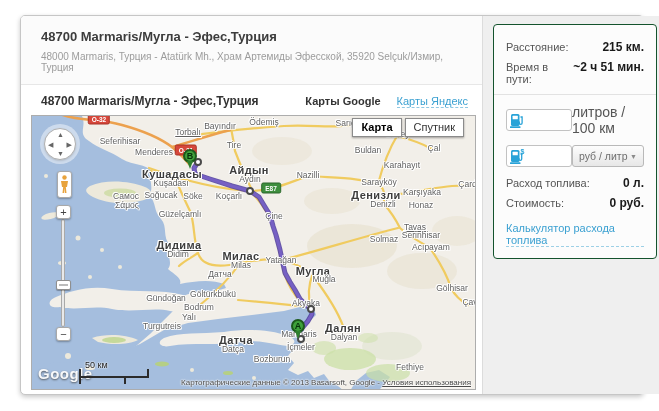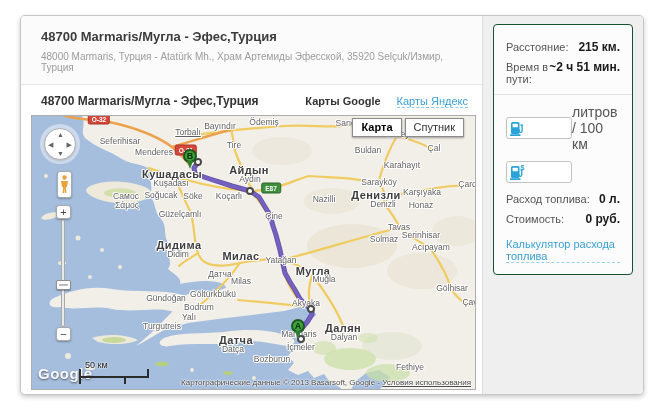--- a/index.html
+++ b/index.html
@@ -200,41 +200,41 @@
           <div class="mlabel" style="left: 317px; top: 7px;">Sarıgöl</div>
           <div class="mlabel" style="left: 365px; top: 18px;">Güney</div>
           <div class="mlabel" style="left: 402px; top: 32px;">Çal</div>
           <div class="mlabel" style="left: 336px; top: 34px;">Buldan</div>
           <div class="mlabel" style="left: 370px; top: 49px;">Karahayıt</div>
           <div class="mlabel" style="left: 347px; top: 66px;">Sarayköy</div>
           <div class="mlabel big" style="left: 140px; top: 58px;">Кушадасы</div>
           <div class="mlabel" style="left: 139px; top: 67px;">Kuşadası</div>
           <div class="mlabel big" style="left: 217px; top: 54px;">Айдын</div>
           <div class="mlabel" style="left: 218px; top: 63px;">Aydın</div>
-          <div class="mlabel" style="left: 292px; top: 59px; margin-top: 24px;">Nazilli</div>
+          <div class="mlabel" style="left: 276px; top: 59px;">Nazilli</div>
           <div class="mlabel" style="left: 440px; top: 68px;">Çardak</div>
           <div class="mlabel" style="left: 390px; top: 76px;">Karşıyaka</div>
           <div class="mlabel big" style="left: 344px; top: 79px;">Денизли</div>
           <div class="mlabel" style="left: 351px; top: 88px;">Denizli</div>
           <div class="mlabel" style="left: 389px; top: 89px;">Honaz</div>
           <div class="mlabel" style="left: 161px; top: 80px;">Söke</div>
           <div class="mlabel" style="left: 129px; top: 79px;">Soğucak</div>
           <div class="mlabel" style="left: 94px; top: 80px;">Самос</div>
           <div class="mlabel" style="left: 95px; top: 89px;">Σάμος</div>
           <div class="mlabel" style="left: 197px; top: 80px;">Koçarlı</div>
           <div class="mlabel" style="left: 148px; top: 98px;">Güzelçamlı</div>
           <div class="mlabel" style="left: 242px; top: 100px;">Çine</div>
-          <div class="mlabel" style="left: 367px; top: 111px;">Tavas</div>
+          <div class="mlabel" style="left: 383px; top: 111px; text-decoration: underline;">Tavas</div>
           <div class="mlabel" style="left: 389px; top: 119px;">Serinhisar</div>
           <div class="mlabel" style="left: 352px; top: 123px;">Solmaz</div>
           <div class="mlabel" style="left: 399px; top: 131px;">Acıpayam</div>
-          <div class="mlabel big" style="left: 147px; top: 129px;">Дидима</div>
+          <div class="mlabel big" style="left: 147px; top: 129px; text-decoration: underline;">Дидима</div>
           <div class="mlabel" style="left: 146px; top: 138px;">Didim</div>
           <div class="mlabel big" style="left: 209px; top: 140px;">Милас</div>
-          <div class="mlabel" style="left: 209px; top: 149px; margin-top: 16px;">Milas</div>
+          <div class="mlabel" style="left: 209px; top: 149px;">Milas</div>
           <div class="mlabel" style="left: 249px; top: 144px;">Yatağan</div>
           <div class="mlabel big" style="left: 281px; top: 155px;">Мугла</div>
           <div class="mlabel" style="left: 292px; top: 163px;">Muğla</div>
           <div class="mlabel" style="left: 188px; top: 158px;">Датча</div>
           <div class="mlabel" style="left: 420px; top: 172px; text-align: right;">Gölhisar</div>
           <div class="mlabel" style="left: 181px; top: 178px;">Göltürkbükü</div>
           <div class="mlabel" style="left: 134px; top: 182px;">Gündoğan</div>
           <div class="mlabel" style="left: 443px; top: 186px;">Çavdır</div>
           <div class="mlabel" style="left: 274px; top: 187px;">Akyaka</div>
           <div class="mlabel" style="left: 167px; top: 191px;">Bodrum</div>
@@ -323,20 +323,24 @@
         <span class="fuel-wrap">
           <svg width="16" height="17" viewBox="0 0 16 17">
             <rect x="1" y="2" width="8.5" height="12" rx="1.5" fill="#29A3D8"></rect>
             <rect x="2.6" y="3.8" width="5.2" height="3.4" rx="0.5" fill="#fff"></rect>
             <path d="M10.5,6 h1.2 v5 a1.4,1.4 0 0 1 -2.8,0 v-1" fill="none" stroke="#29A3D8" stroke-width="1.3"></path>
             <rect x="0" y="14.2" width="10.5" height="1.8" rx="0.5" fill="#29A3D8"></rect>
             <text x="10.5" y="5.5" font-size="7" font-weight="bold" fill="#29A3D8" font-family="Liberation Sans, sans-serif">$</text>
           </svg>
           <input type="text" value="" style="">
         </span>
+        <span class="pseudo-select">
+          <span>руб / литр</span>
+          <span class="arr">▼</span>
+        </span>
       </div>
 
       <div class="srow">
         <span class="slabel">Расход топлива:</span>
         <span class="svalue">0 л.</span>
       </div>
       <div class="srow">
         <span class="slabel">Стоимость:</span>
         <span class="svalue">0 руб.</span>
       </div>

